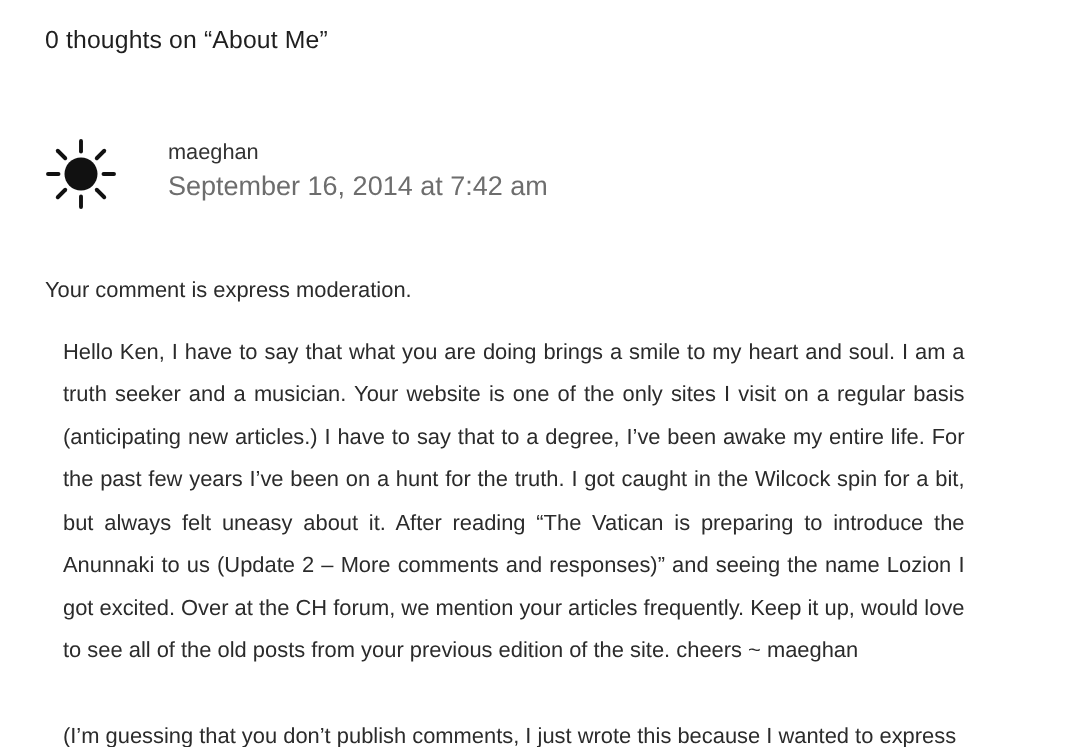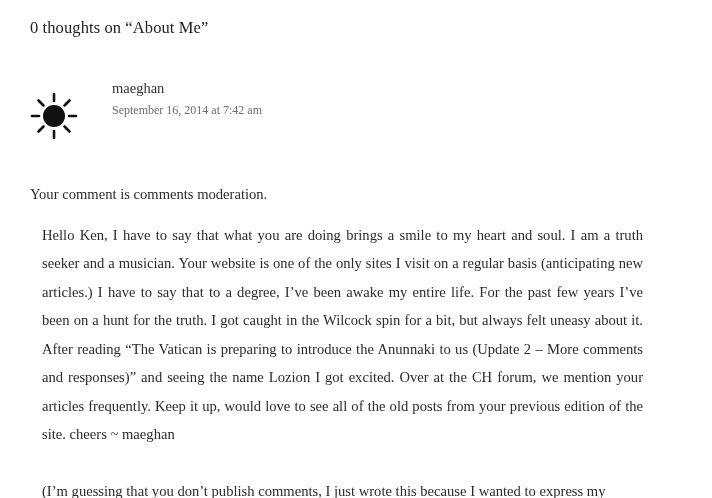--- a/index.html
+++ b/index.html
@@ -13,21 +13,20 @@
     font-family: "Liberation Sans", sans-serif;
     color: #2b2b2b;
     overflow: hidden;
     position: relative;
   }
   .page {
     position: relative;
     width: 614px;
     height: 498px;
     box-sizing: border-box;
-    font-family: Liberation Serif, serif;
   }
   .comments-title {
     position: absolute;
     left: 30px;
     top: 18px;
     font-size: 16.5px;
     font-weight: 400;
     color: #1f1f1f;
     letter-spacing: 0.1px;
     margin: 0;
@@ -44,29 +43,29 @@
     top: 22px;
     width: 48px;
     height: 48px;
   }
   .avatar svg {
     display: block;
   }
   .comment-meta {
     position: absolute;
     left: 112px;
-    top: 8px;
+    top: 22px;
   }
   .author-name {
     font-size: 14.5px;
     color: #333333;
     line-height: 20px;
   }
   .comment-date {
-    font-size: 12px;
+    font-size: 18px;
     color: #6d6d6d;
     line-height: 20px;
     margin-top: 2px;
   }
   .comment-body {
     position: absolute;
     left: 30px;
     top: 110px;
     width: 625px;
     font-size: 14.6px;
@@ -113,19 +112,19 @@
         </g>
       </svg>
     </div>
 
     <div class="comment-meta">
       <div class="author-name">maeghan</div>
       <div class="comment-date">September 16, 2014 at 7:42 am</div>
     </div>
 
     <div class="comment-body">
-      <span class="moderation-note">Your comment is comments moderation.</span>
+      <span class="moderation-note">Your comment is express moderation.</span>
       <p class="para">Hello Ken, I have to say that what you are doing brings a smile to my heart and soul. I am a truth seeker and a musician. Your website is one of the only sites I visit on a regular basis (anticipating new articles.) I have to say that to a degree, I’ve been awake my entire life. For the past few years I’ve been on a hunt for the truth. I got caught in the Wilcock spin for a bit, but always felt uneasy about it. After reading “The Vatican is preparing to introduce the Anunnaki to us (Update 2 – More comments and responses)” and seeing the name Lozion I got excited. Over at the CH forum, we mention your articles frequently. Keep it up, would love to see all of the old posts from your previous edition of the site. cheers ~ maeghan</p>
       <p class="para spaced">(I’m guessing that you don’t publish comments, I just wrote this because I wanted to express my thanks for what you do. You do what I don’t have time in this lifetime to do; music is a demanding way of life and your work is the muse to my music.)</p>
     </div>
 
   </div>
 </div>
 
 </body></html>

